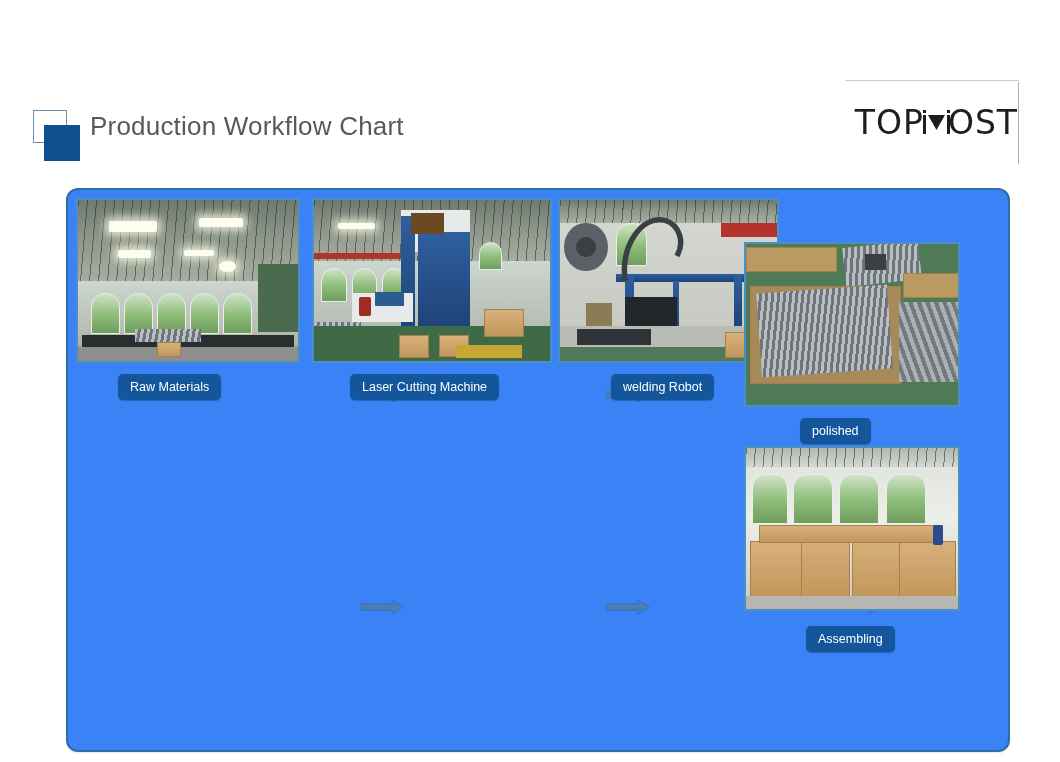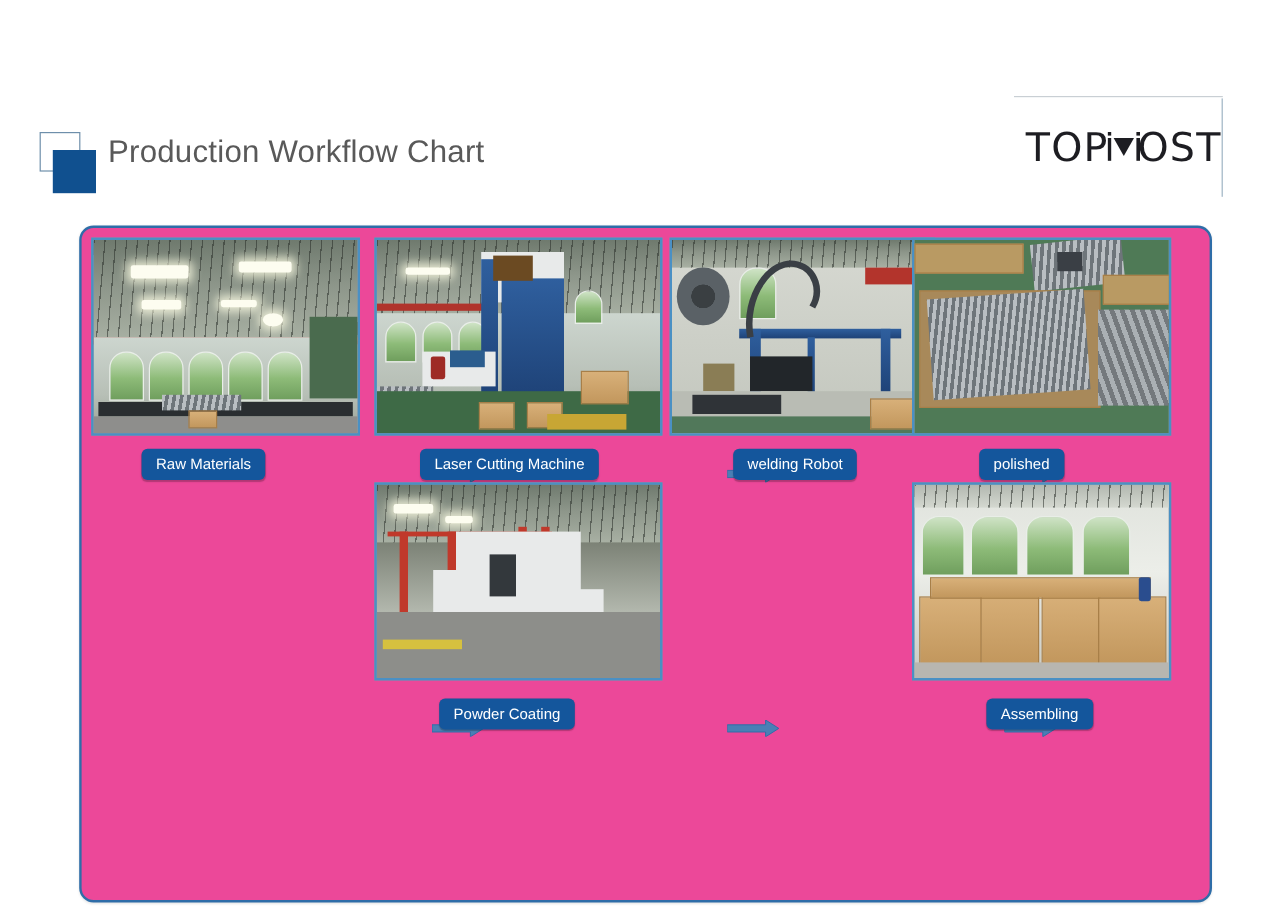--- a/index.html
+++ b/index.html
@@ -82,21 +82,21 @@
   }
   .brand .m-glyph svg { position: absolute; left: 0; bottom: -4px; }
 
   
   .workflow-frame {
     position: absolute;
     left: 66px; top: 188px;
     width: 944px; height: 564px;
     border: 2px solid #2e6da8;
     border-radius: 12px;
-    background: #ec4899;
+    background: #3b82f6;
     box-sizing: border-box;
     box-shadow: 0 1px 2px rgba(0,0,0,0.10);
   }
 
   .row {
     position: absolute;
     left: 0;
     width: 944px;
     height: 212px;
   }
@@ -105,21 +105,21 @@
 
   .cell {
     position: absolute;
     top: 0;
     width: 226px;
     height: 212px;
   }
   .cell-0 { left: 8px; }
   .cell-1 { left: 244px; }
   .cell-2 { left: 490px; }
-  .cell-3 { left: 692px; }
+  .cell-3 { left: 676px; margin-top: 44px; }
 
   .photo {
     position: absolute;
     left: 0; top: 0;
     width: 224px; height: 165px;
     border: 2px solid #4a90c4;
     box-sizing: border-box;
     overflow: hidden;
     background: #8a9aa5;
   }
@@ -352,42 +352,20 @@
 
   <div class="row row-2">
 
 
     <div class="arrow" style="left:292px;top:198px">
       <svg width="44" height="14" viewBox="0 0 44 14">
         <polygon points="0,4 32,4 32,0 43,7 32,14 32,10 0,10" fill="#4a7fb5" stroke="#2e6da8" stroke-width="0.8"></polygon>
       </svg>
     </div>
 
-    <div class="cell cell-1">
-      <div class="photo">
-        <div class="scene">
-          <div class="sky-wall" style="background:linear-gradient(180deg,#3c4138 0%,#7c8276 30%,#b9beb4 70%,#9b9e97 100%)"></div>
-          <div class="roof" style="height:30%"></div>
-          <div class="lamp" style="left:6%;top:10%;width:14%;height:5%"></div>
-          <div class="lamp" style="left:24%;top:16%;width:10%;height:4%"></div>
-          <div class="red-frame" style="left:4%;top:24%;width:58%;height:3%"></div>
-          <div class="red-frame" style="left:8%;top:24%;width:3%;height:46%"></div>
-          <div class="red-frame" style="left:25%;top:24%;width:3%;height:40%"></div>
-          <div class="red-frame" style="left:50%;top:22%;width:3%;height:48%"></div>
-          <div class="red-frame" style="left:58%;top:22%;width:3%;height:44%"></div>
-          <div class="machine-white" style="left:28%;top:24%;width:44%;height:42%"></div>
-          <div class="machine-white" style="left:20%;top:44%;width:18%;height:28%"></div>
-          <div class="dark-panel" style="left:40%;top:36%;width:9%;height:22%;background:#33383c"></div>
-          <div class="floor-grey" style="height:34%;background:#8d8e8a"></div>
-          <div class="stock" style="left:2%;top:80%;width:28%;height:5%;background:#d6c13f"></div>
-          <div class="machine-white" style="left:70%;top:54%;width:10%;height:12%"></div>
-        </div>
-      </div>
-      <div class="label-pill" style="left:54px;top:180px">Powder Coating</div>
-    </div>
 
     <div class="arrow" style="left:538px;top:198px">
       <svg width="44" height="14" viewBox="0 0 44 14">
         <polygon points="0,4 32,4 32,0 43,7 32,14 32,10 0,10" fill="#4a7fb5" stroke="#2e6da8" stroke-width="0.8"></polygon>
       </svg>
     </div>
 
 
     <div class="arrow" style="left:769px;top:198px">
       <svg width="44" height="14" viewBox="0 0 44 14">

